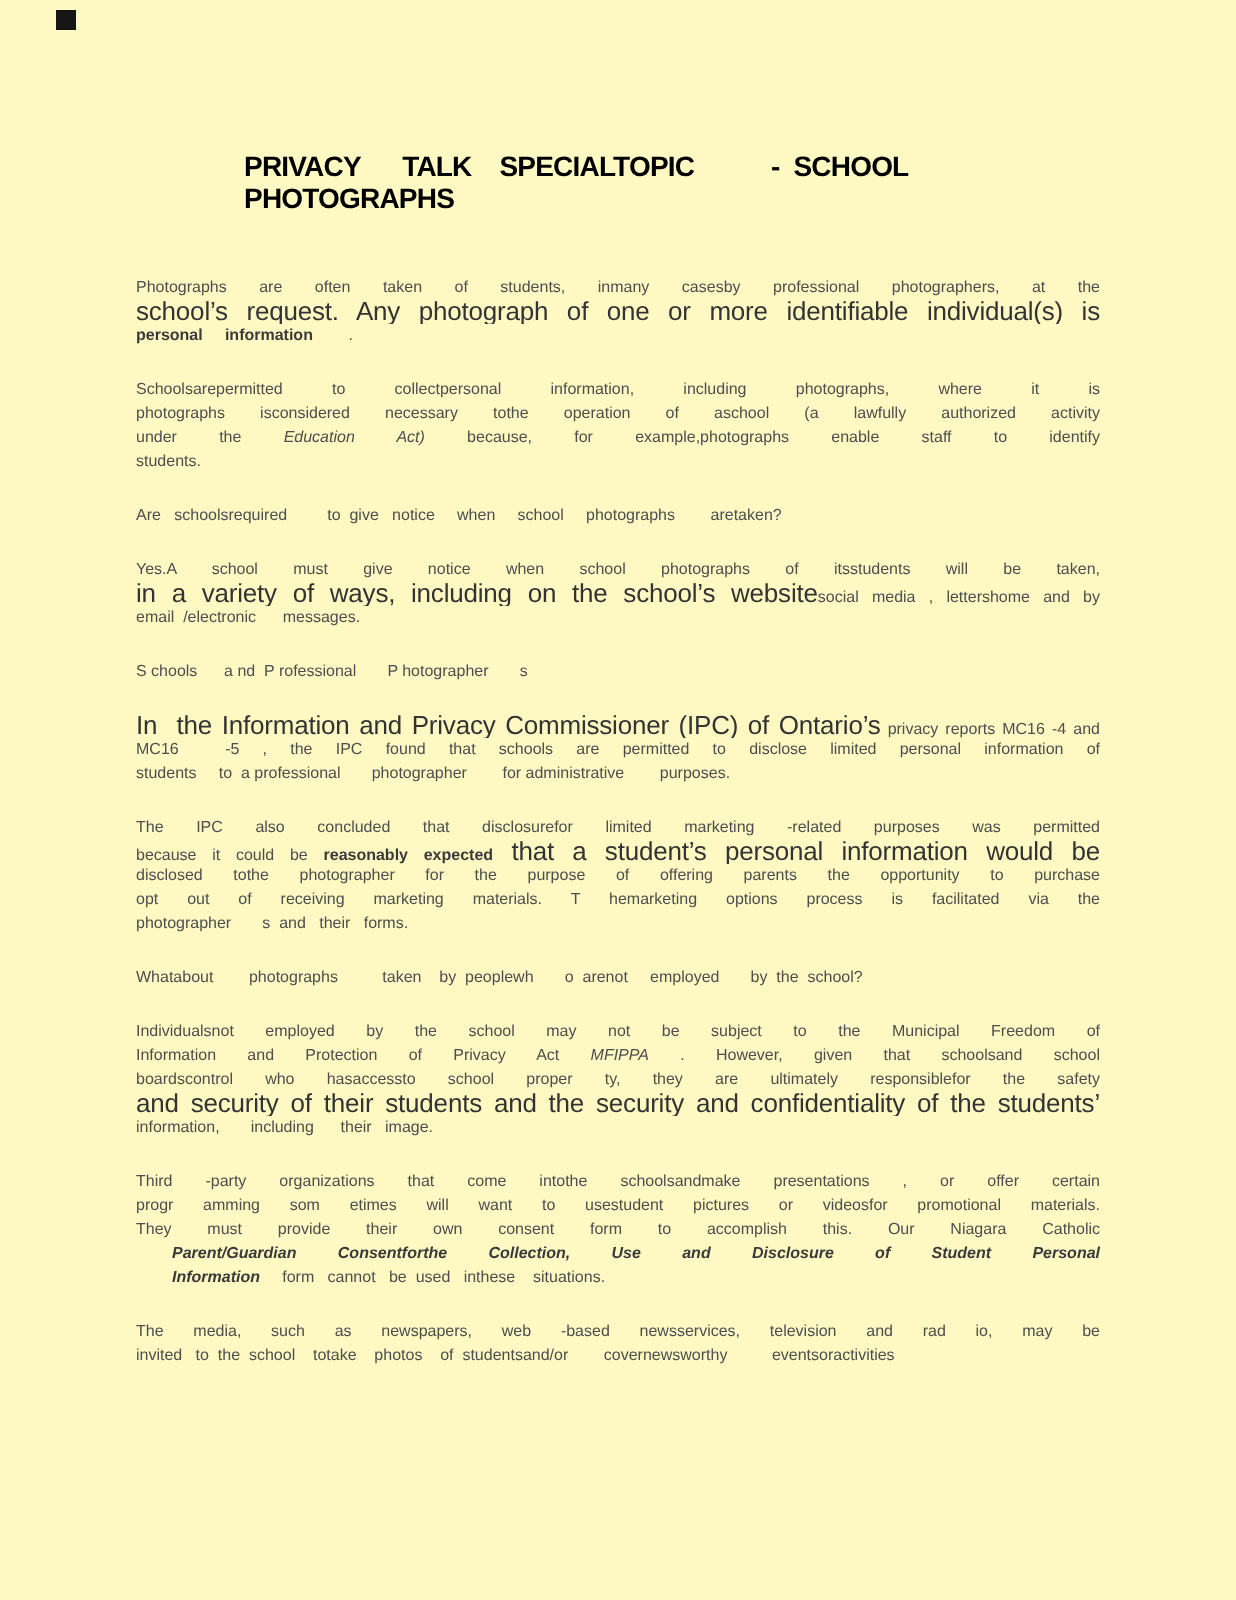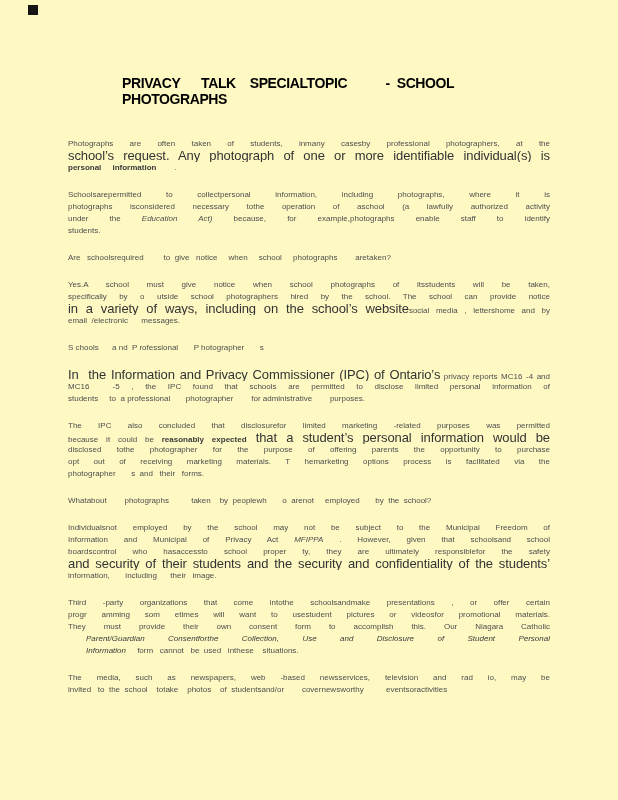--- a/index.html
+++ b/index.html
@@ -46,21 +46,21 @@
     white-space: pre-wrap;
     overflow: hidden;
   }
   .line.j {
     text-align: justify;
     text-align-last: justify;
   }
   .seg.l { font-size: 13px; color: #333333; letter-spacing: -0.1px; }
   .seg.b { font-weight: bold; color: #3a3a3a; }
   .seg.i { font-style: italic; }
-  .seg.bi { font-weight: normal; font-style: italic; color: #3a3a3a; padding-left: 18px; }
+  .seg.bi { font-weight: bold; font-style: italic; color: #3a3a3a; padding-left: 18px; }
 </style>
 </head>
 <body>
 
 <div class="page">
   <div class="corner-mark"></div>
   <div class="content">
     <div class="title-block">
       <div class="title-line1">PRIVACY      TALK    SPECIALTOPIC           -  SCHOOL</div>
       <div class="title-line2">PHOTOGRAPHS</div>
@@ -75,21 +75,20 @@
           <div class="line j"><span class="seg">Schoolsarepermitted to collectpersonal information, including photographs, where it is</span></div>
           <div class="line j"><span class="seg">photographs isconsidered necessary tothe operation of aschool (a lawfully authorized activity</span></div>
           <div class="line j"><span class="seg">under the </span><span class="seg i">Education Act)</span><span class="seg"> because, for example,photographs enable staff to identify</span></div>
           <div class="line"><span class="seg">students.</span></div>
         </div>
         <div class="para">
           <div class="line"><span class="seg">Are   schoolsrequired         to  give   notice     when     school     photographs        aretaken?</span></div>
         </div>
         <div class="para">
           <div class="line j"><span class="seg">Yes.A school must give notice when school photographs of itsstudents will be taken,</span></div>
-          <div class="line j"><span class="seg">specifically by o utside school photographers hired by the school. The school can provide notice</span></div>
           <div class="line j"><span class="seg l">in a variety of ways, including on the school’s website</span><span class="seg">social media , lettershome and by</span></div>
           <div class="line"><span class="seg">email  /electronic      messages.</span></div>
         </div>
         <div class="para">
           <div class="line"><span class="seg">S chools      a nd  P rofessional       P hotographer       s</span></div>
         </div>
         <div class="para">
           <div class="line j"><span class="seg l">In  the Information and Privacy Commissioner (IPC) of Ontario’s</span><span class="seg"> privacy reports MC16 -4 and</span></div>
           <div class="line j"><span class="seg">MC16  -5 , the IPC found that schools are permitted to disclose limited personal information of</span></div>
           <div class="line"><span class="seg">students     to  a professional       photographer        for administrative        purposes.</span></div>
@@ -99,21 +98,21 @@
           <div class="line j"><span class="seg">because it could be </span><span class="seg b">reasonably expected</span><span class="seg l"> that a student’s personal information would be</span></div>
           <div class="line j"><span class="seg">disclosed tothe photographer for the purpose of offering parents the opportunity to purchase</span></div>
           <div class="line j"><span class="seg">opt out of receiving marketing materials. T hemarketing options process is facilitated via the</span></div>
           <div class="line"><span class="seg">photographer       s  and   their   forms.</span></div>
         </div>
         <div class="para">
           <div class="line"><span class="seg">Whatabout        photographs          taken    by  peoplewh       o  arenot     employed       by  the  school?</span></div>
         </div>
         <div class="para">
           <div class="line j"><span class="seg">Individualsnot employed by the school may not be subject to the Municipal Freedom of</span></div>
-          <div class="line j"><span class="seg">Information and Municipal of Privacy Act </span><span class="seg i">MFIPPA</span><span class="seg"> . However, given that schoolsand school</span></div>
+          <div class="line j"><span class="seg">Information and Protection of Privacy Act </span><span class="seg i">MFIPPA</span><span class="seg"> . However, given that schoolsand school</span></div>
           <div class="line j"><span class="seg">boardscontrol who hasaccessto school proper ty, they are ultimately responsiblefor the safety</span></div>
           <div class="line j"><span class="seg l">and security of their students and the security and confidentiality of the students’ personal</span></div>
           <div class="line"><span class="seg">information,       including      their   image.</span></div>
         </div>
         <div class="para">
           <div class="line j"><span class="seg">Third -party organizations that come intothe schoolsandmake presentations , or offer certain</span></div>
           <div class="line j"><span class="seg">progr amming som etimes will want to usestudent pictures or videosfor promotional materials.</span></div>
           <div class="line j"><span class="seg">They must provide their own consent form to accomplish this. Our Niagara Catholic</span></div>
           <div class="line j"><span class="seg bi">Parent/Guardian Consentforthe Collection, Use and Disclosure of Student Personal</span></div>
           <div class="line"><span class="seg bi">Information</span><span class="seg">     form   cannot   be  used   inthese    situations.</span></div>

